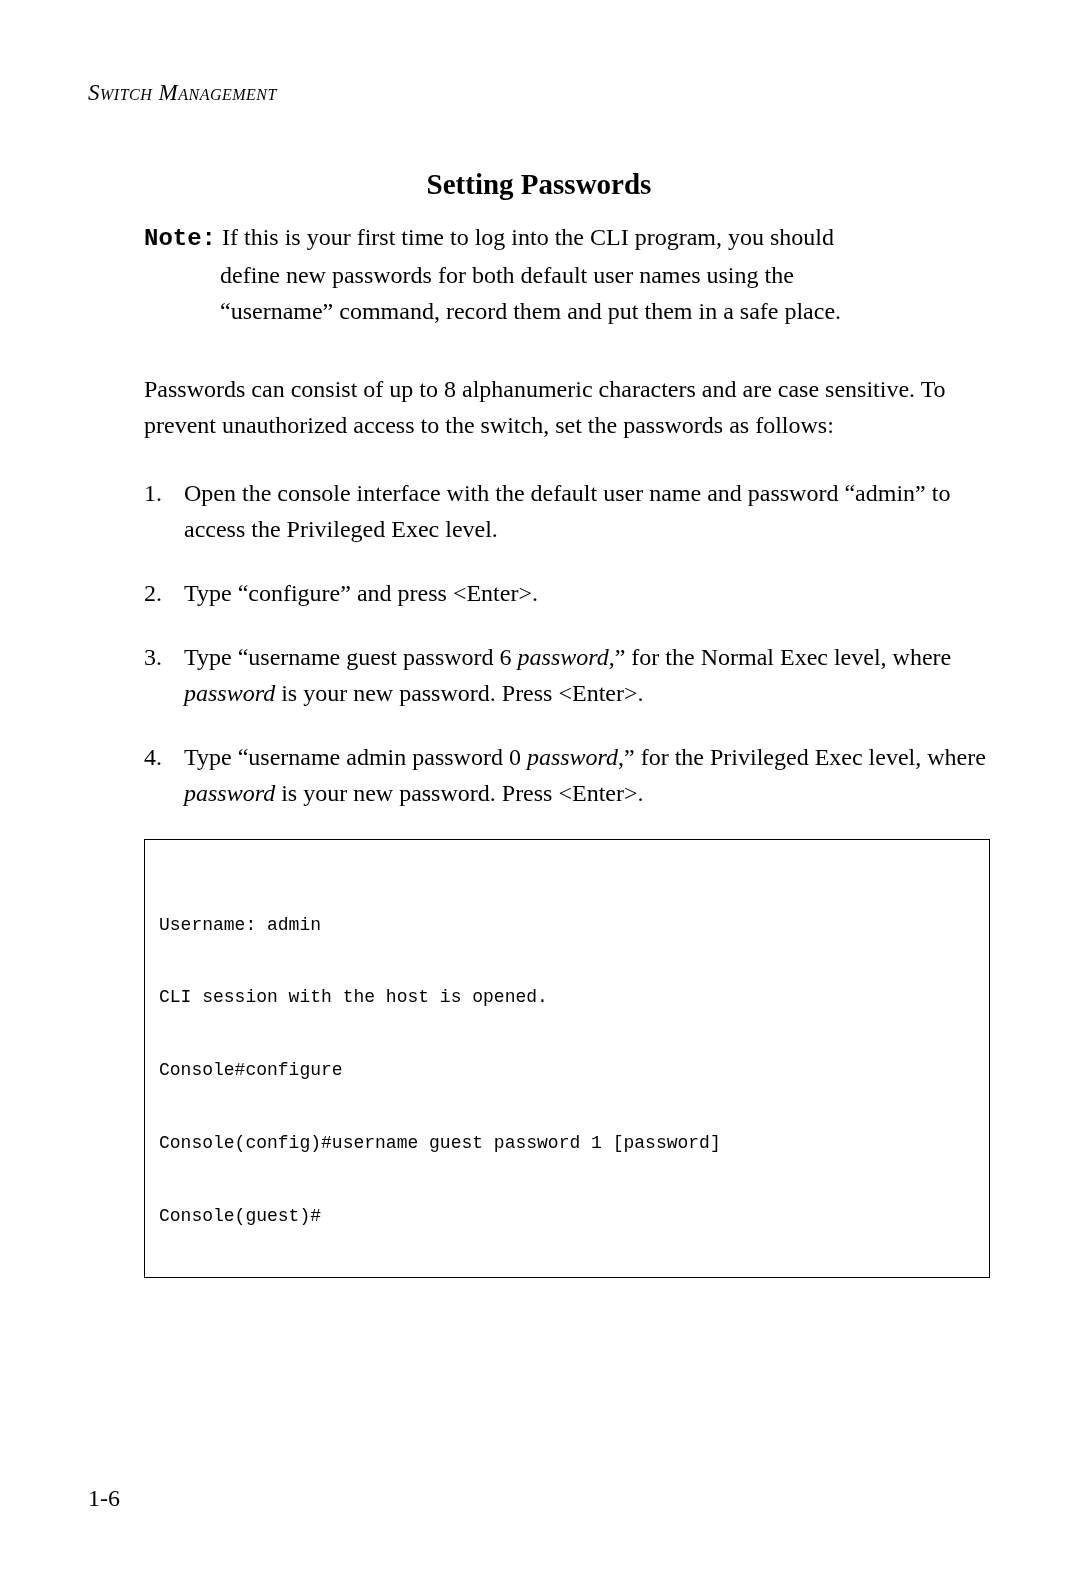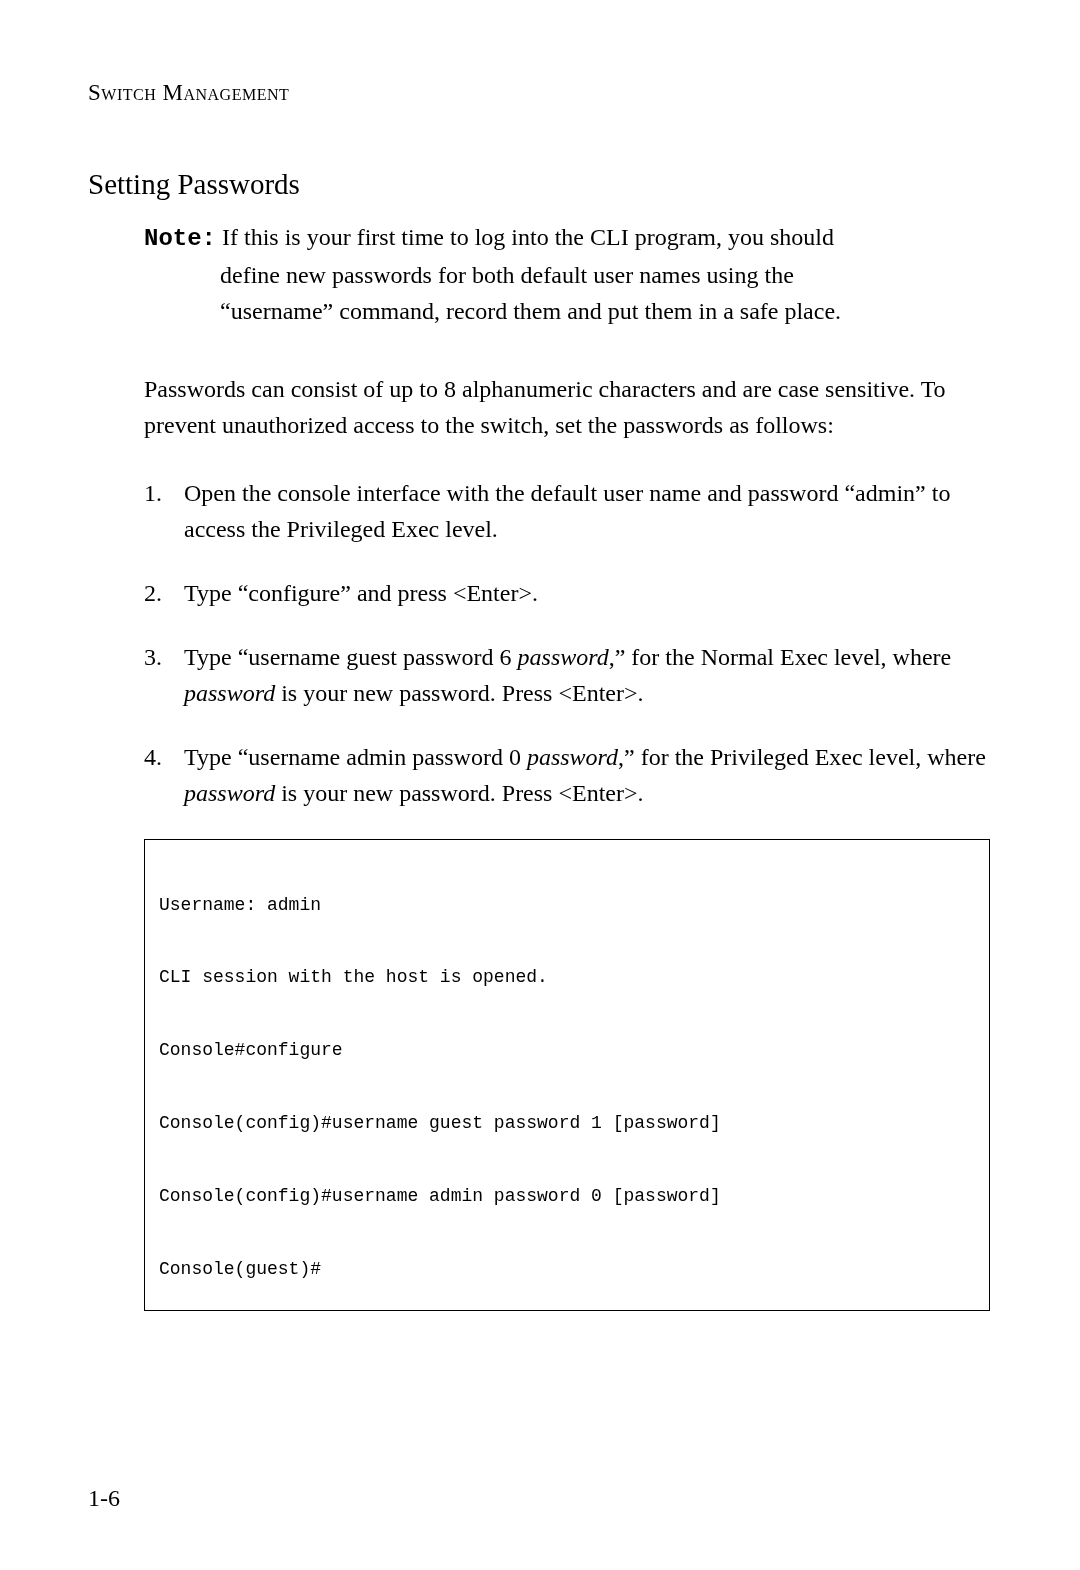--- a/index.html
+++ b/index.html
@@ -10,30 +10,32 @@
     body {
       width: 1080px;
       height: 1570px;
       background: #ffffff;
       font-family: Georgia, 'Times New Roman', serif;
       color: #000;
       position: relative;
       padding: 80px 90px 60px 88px;
     }
     .header {
+      font-style: italic;
       font-variant: small-caps;
       font-size: 23px;
       letter-spacing: 0.5px;
       margin-bottom: 62px;
     }
     .section-title {
-      font-weight: normal;
+      font-weight: bold;
       font-size: 29px;
       margin-bottom: 18px;
       margin-left: 0;
+      text-align: center;
     }
     .note-block {
       margin-left: 56px;
       margin-bottom: 42px;
     }
     .note-line {
       font-size: 24px;
       line-height: 1.5;
     }
     .note-label {
@@ -65,21 +67,21 @@
     .step-body {
       flex: 1;
     }
     .italic {
       font-style: italic;
     }
     .code-block {
       margin-left: 56px;
       margin-top: 8px;
       border: 1px solid #000;
-      padding: 4px 14px;
+      padding: 24px 14px;
       font-family: 'Courier New', Courier, monospace;
       font-size: 18px;
       line-height: 1.35;
       white-space: pre;
     }
     .code-line {
       display: block;
     }
     .page-num {
       position: absolute;
@@ -134,17 +136,16 @@
       <span>Type “username admin password 0 </span><span class="italic">password</span><span>,” for the Privileged Exec level, where </span><span class="italic">password</span><span> is your new password. Press &lt;Enter&gt;.</span>
     </div>
   </div>
 </div>
 
 <div class="code-block">
   <span class="code-line">Username: admin</span>
   <span class="code-line">CLI session with the host is opened.</span>
   <span class="code-line">Console#configure</span>
   <span class="code-line">Console(config)#username guest password 1 [password]</span>
-  <span class="code-line">Console(config)#username admin password 0 [password]</span>
   <span class="code-line">Console(guest)#</span>
 </div>
 
 <div class="page-num">1-6</div>
 
 </body></html>

